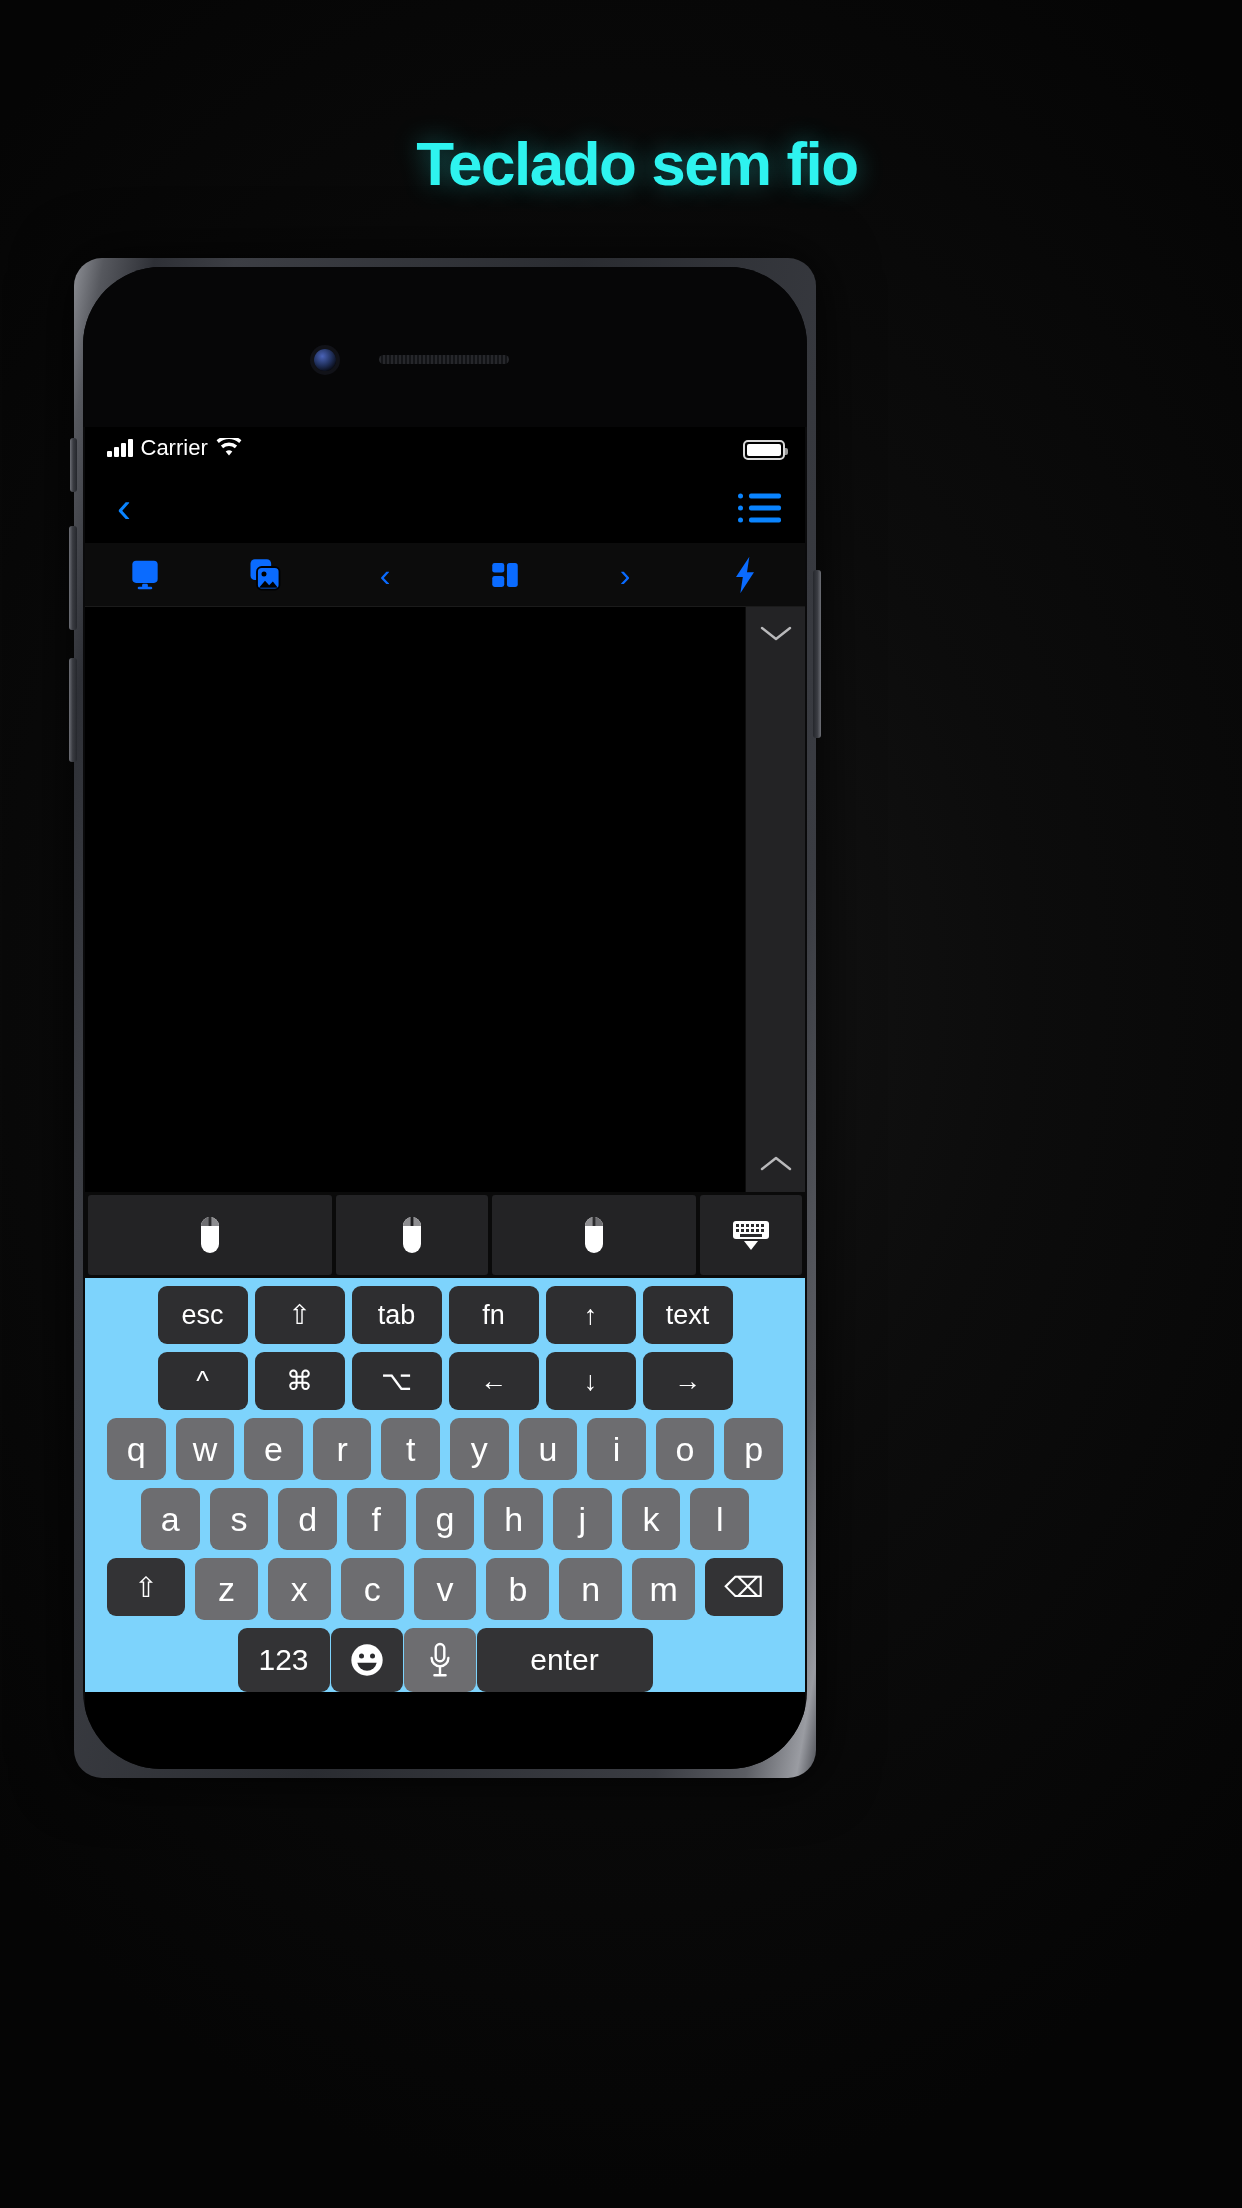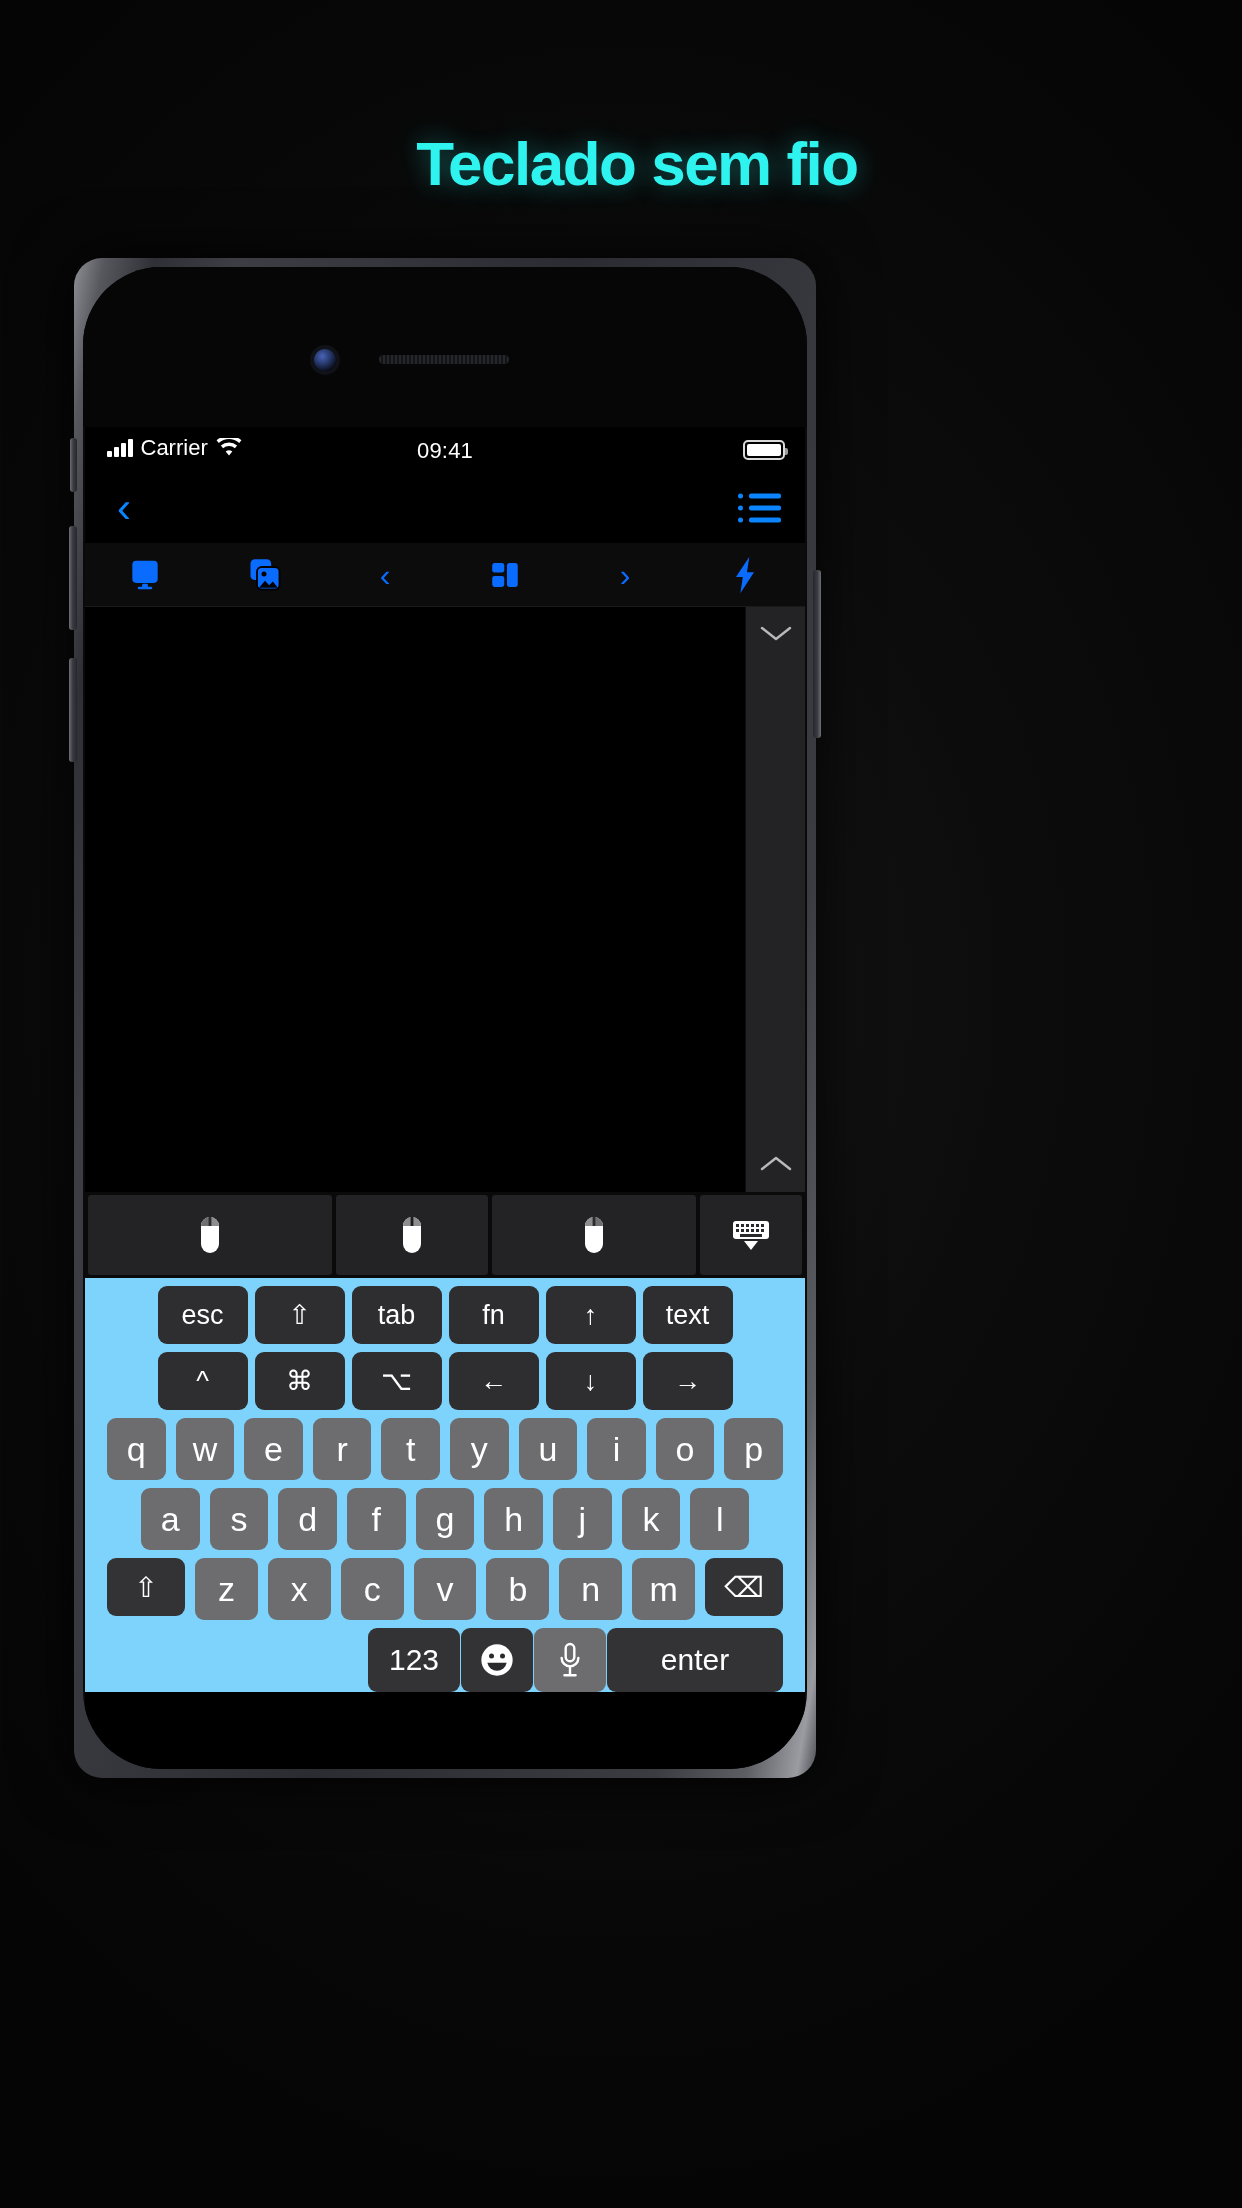--- a/index.html
+++ b/index.html
@@ -205,21 +205,21 @@
     background: #333335; border-radius: 9px;
     color: #fff; display: flex; align-items: center; justify-content: center;
     font-size: 28px; height: 58px;
   }
   .fnkey { width: 90px; font-size: 27px; background: #2e2e30; }
   .letter { flex: 1; background: #6d6d70; font-size: 34px; height: 62px; font-weight: 300; }
   .letrow { gap: 10px; padding: 0 6px; }
   .asdf { padding: 0 40px; }
   .zxcv { padding: 0 6px; gap: 10px; }
   .wide { flex: 0 0 78px; background: #333335; }
-  .brow { gap: 1px; padding: 0 6px; justify-content: flex-end; }
+  .brow { gap: 1px; padding: 0 6px; }
   .bkey { background: #333335; height: 64px; border-radius: 9px;
           display:flex; align-items:center; justify-content:center; color:#fff; font-size: 30px; }
   #k-123 { flex: 0 0 92px; }
   #k-emoji { flex: 0 0 72px; }
   #k-mic { flex: 0 0 72px; background: #6d6d70; }
   #k-space { flex: 1; background: #6d6d70; font-size: 30px; }
   #k-enter { flex: 0 0 176px; }
 
   svg { display: block; }
 </style>
@@ -254,21 +254,20 @@
             </span>
             <span id="carrier">Carrier</span>
             <span id="wifi">
               <svg width="26" height="19" viewBox="0 0 26 19">
                 <path d="M13 17.6l3.3-4.1a5.2 5.2 0 0 0-6.6 0z" fill="#fff"></path>
                 <path d="M4.9 7.6a12.4 12.4 0 0 1 16.2 0l-2.2 2.7a8.9 8.9 0 0 0-11.8 0z" fill="#fff"></path>
                 <path d="M.6 2.3a18.6 18.6 0 0 1 24.8 0l-2.2 2.7a15.1 15.1 0 0 0-20.4 0z" fill="#fff"></path>
               </svg>
             </span>
           </div>
-          <div id="sb-time">09:41</div>
           <div id="sb-batt">
               <i></i>
             </div>
         </div>
 
         <div id="navbar">
           <div id="nav-back">‹</div>
           <div id="nav-list">
             <span class="ln">
                 <span class="dot"></span>

